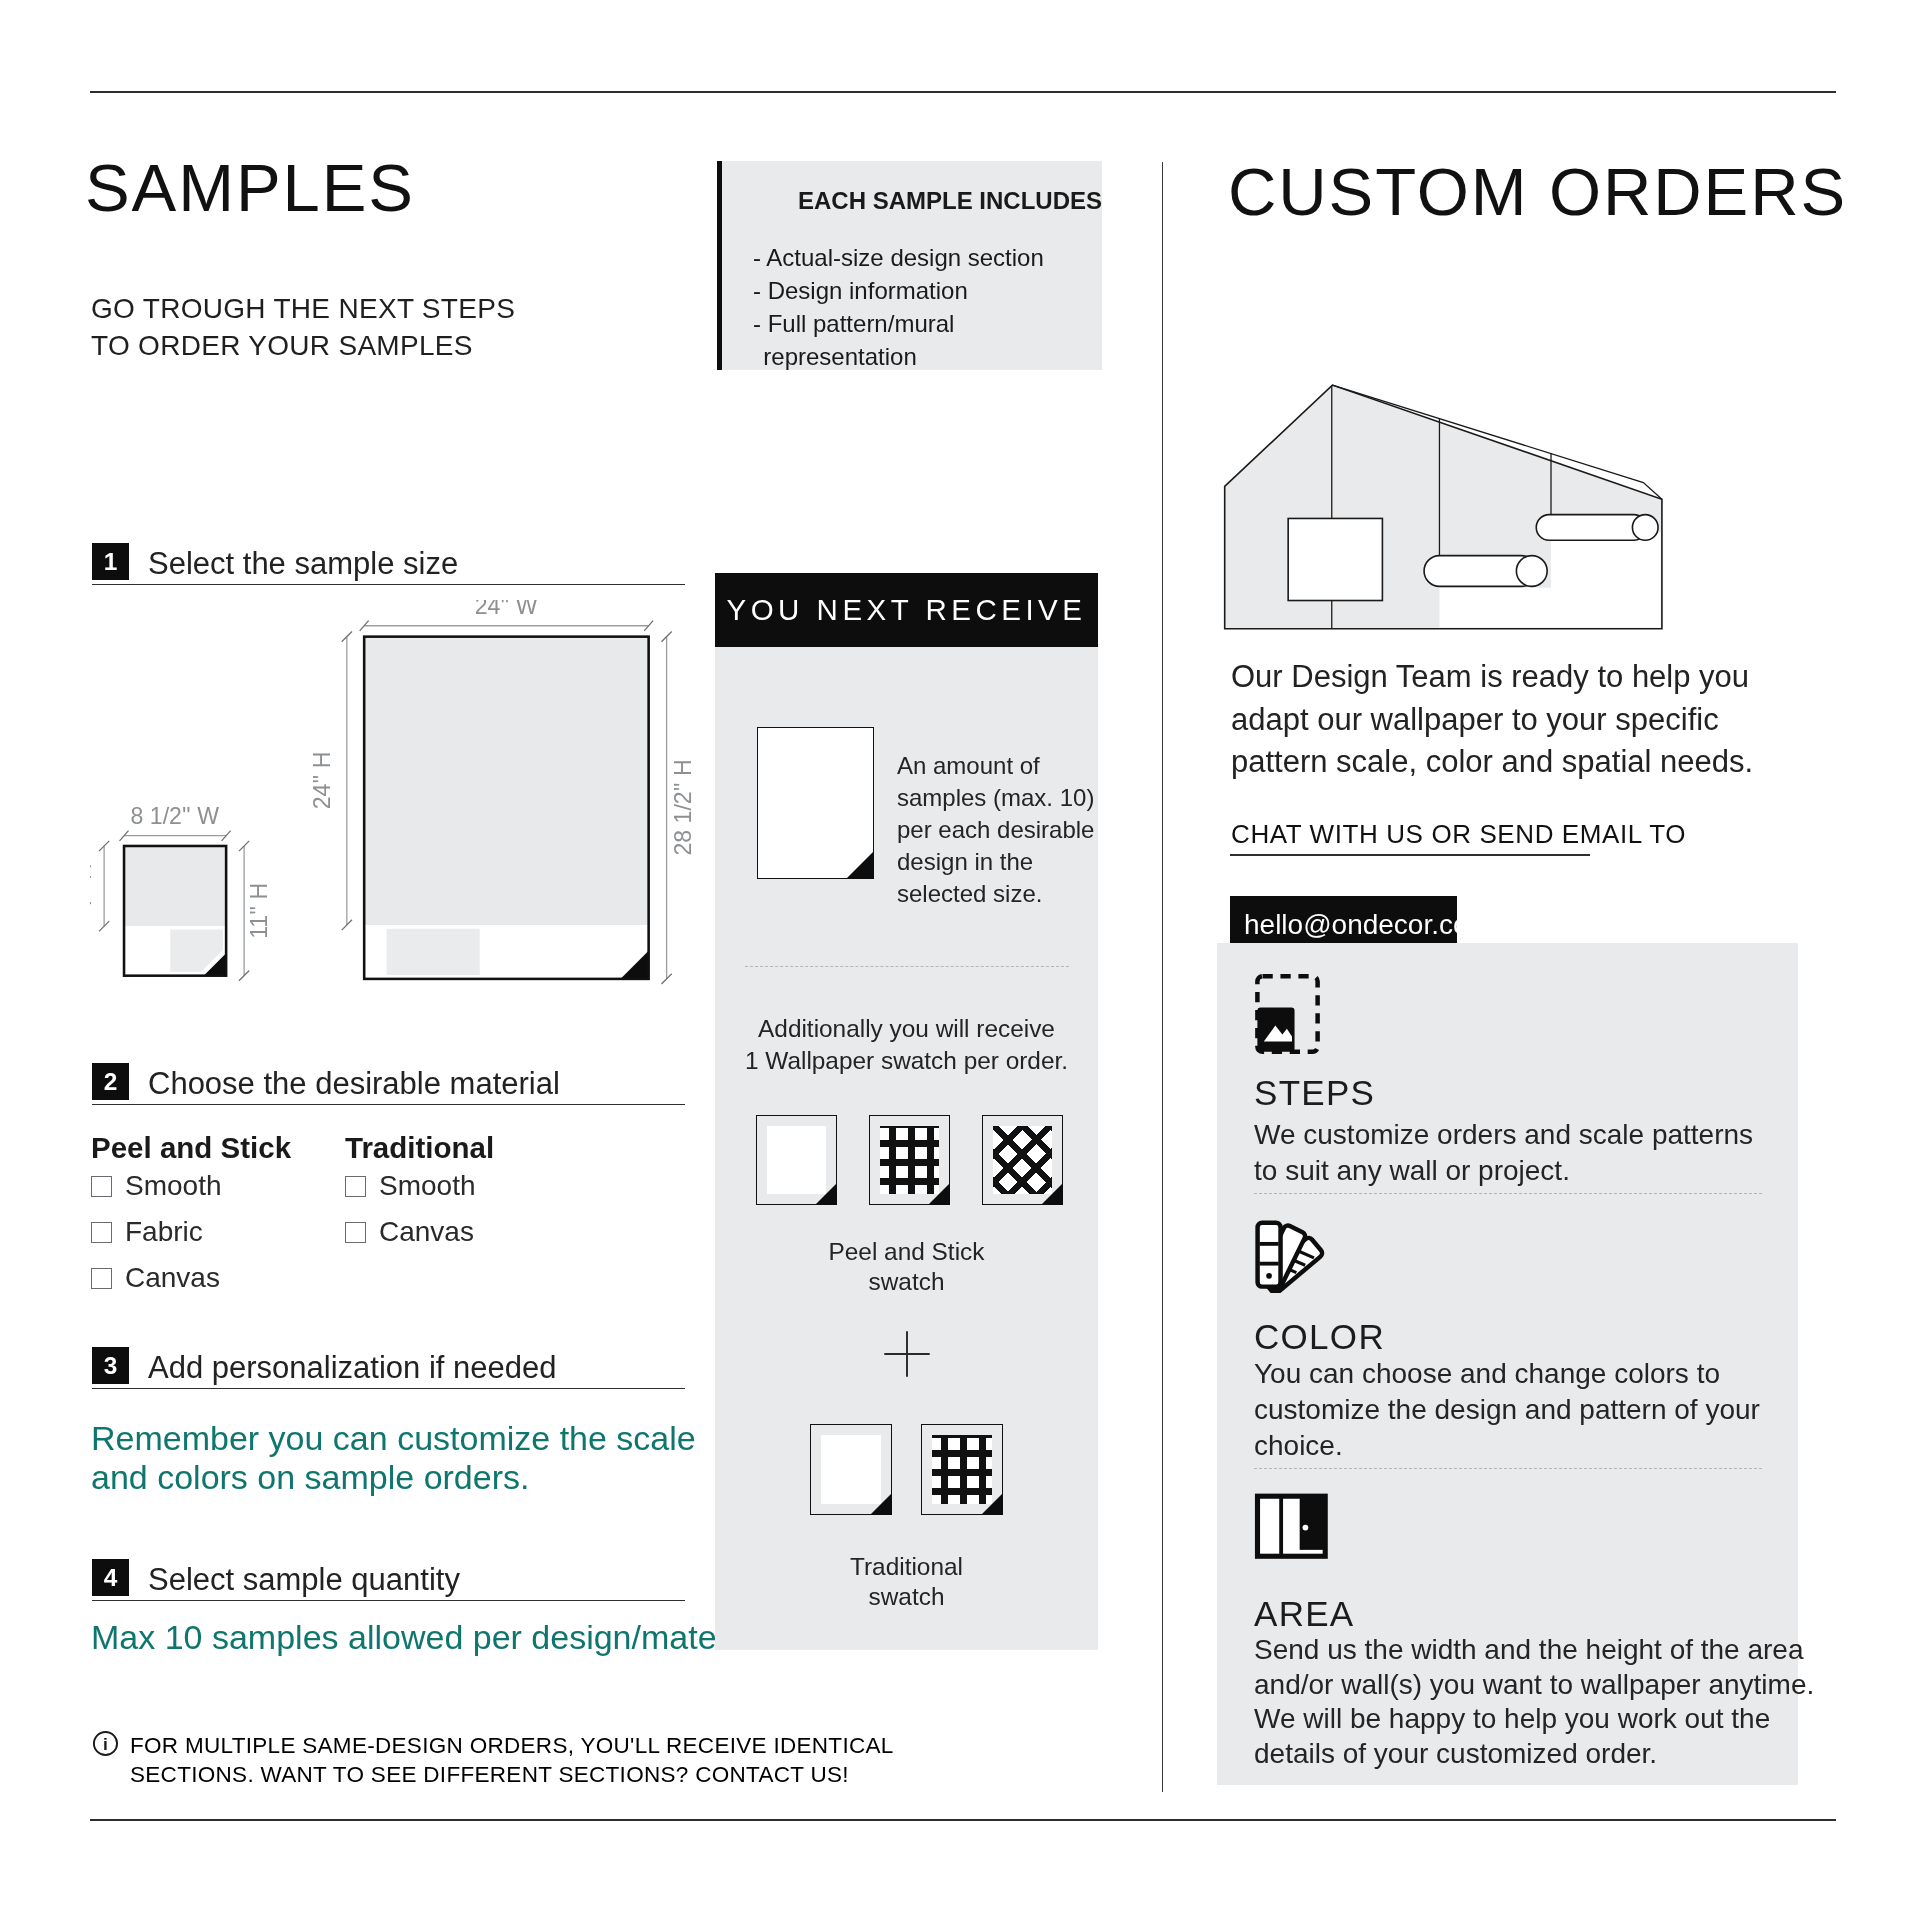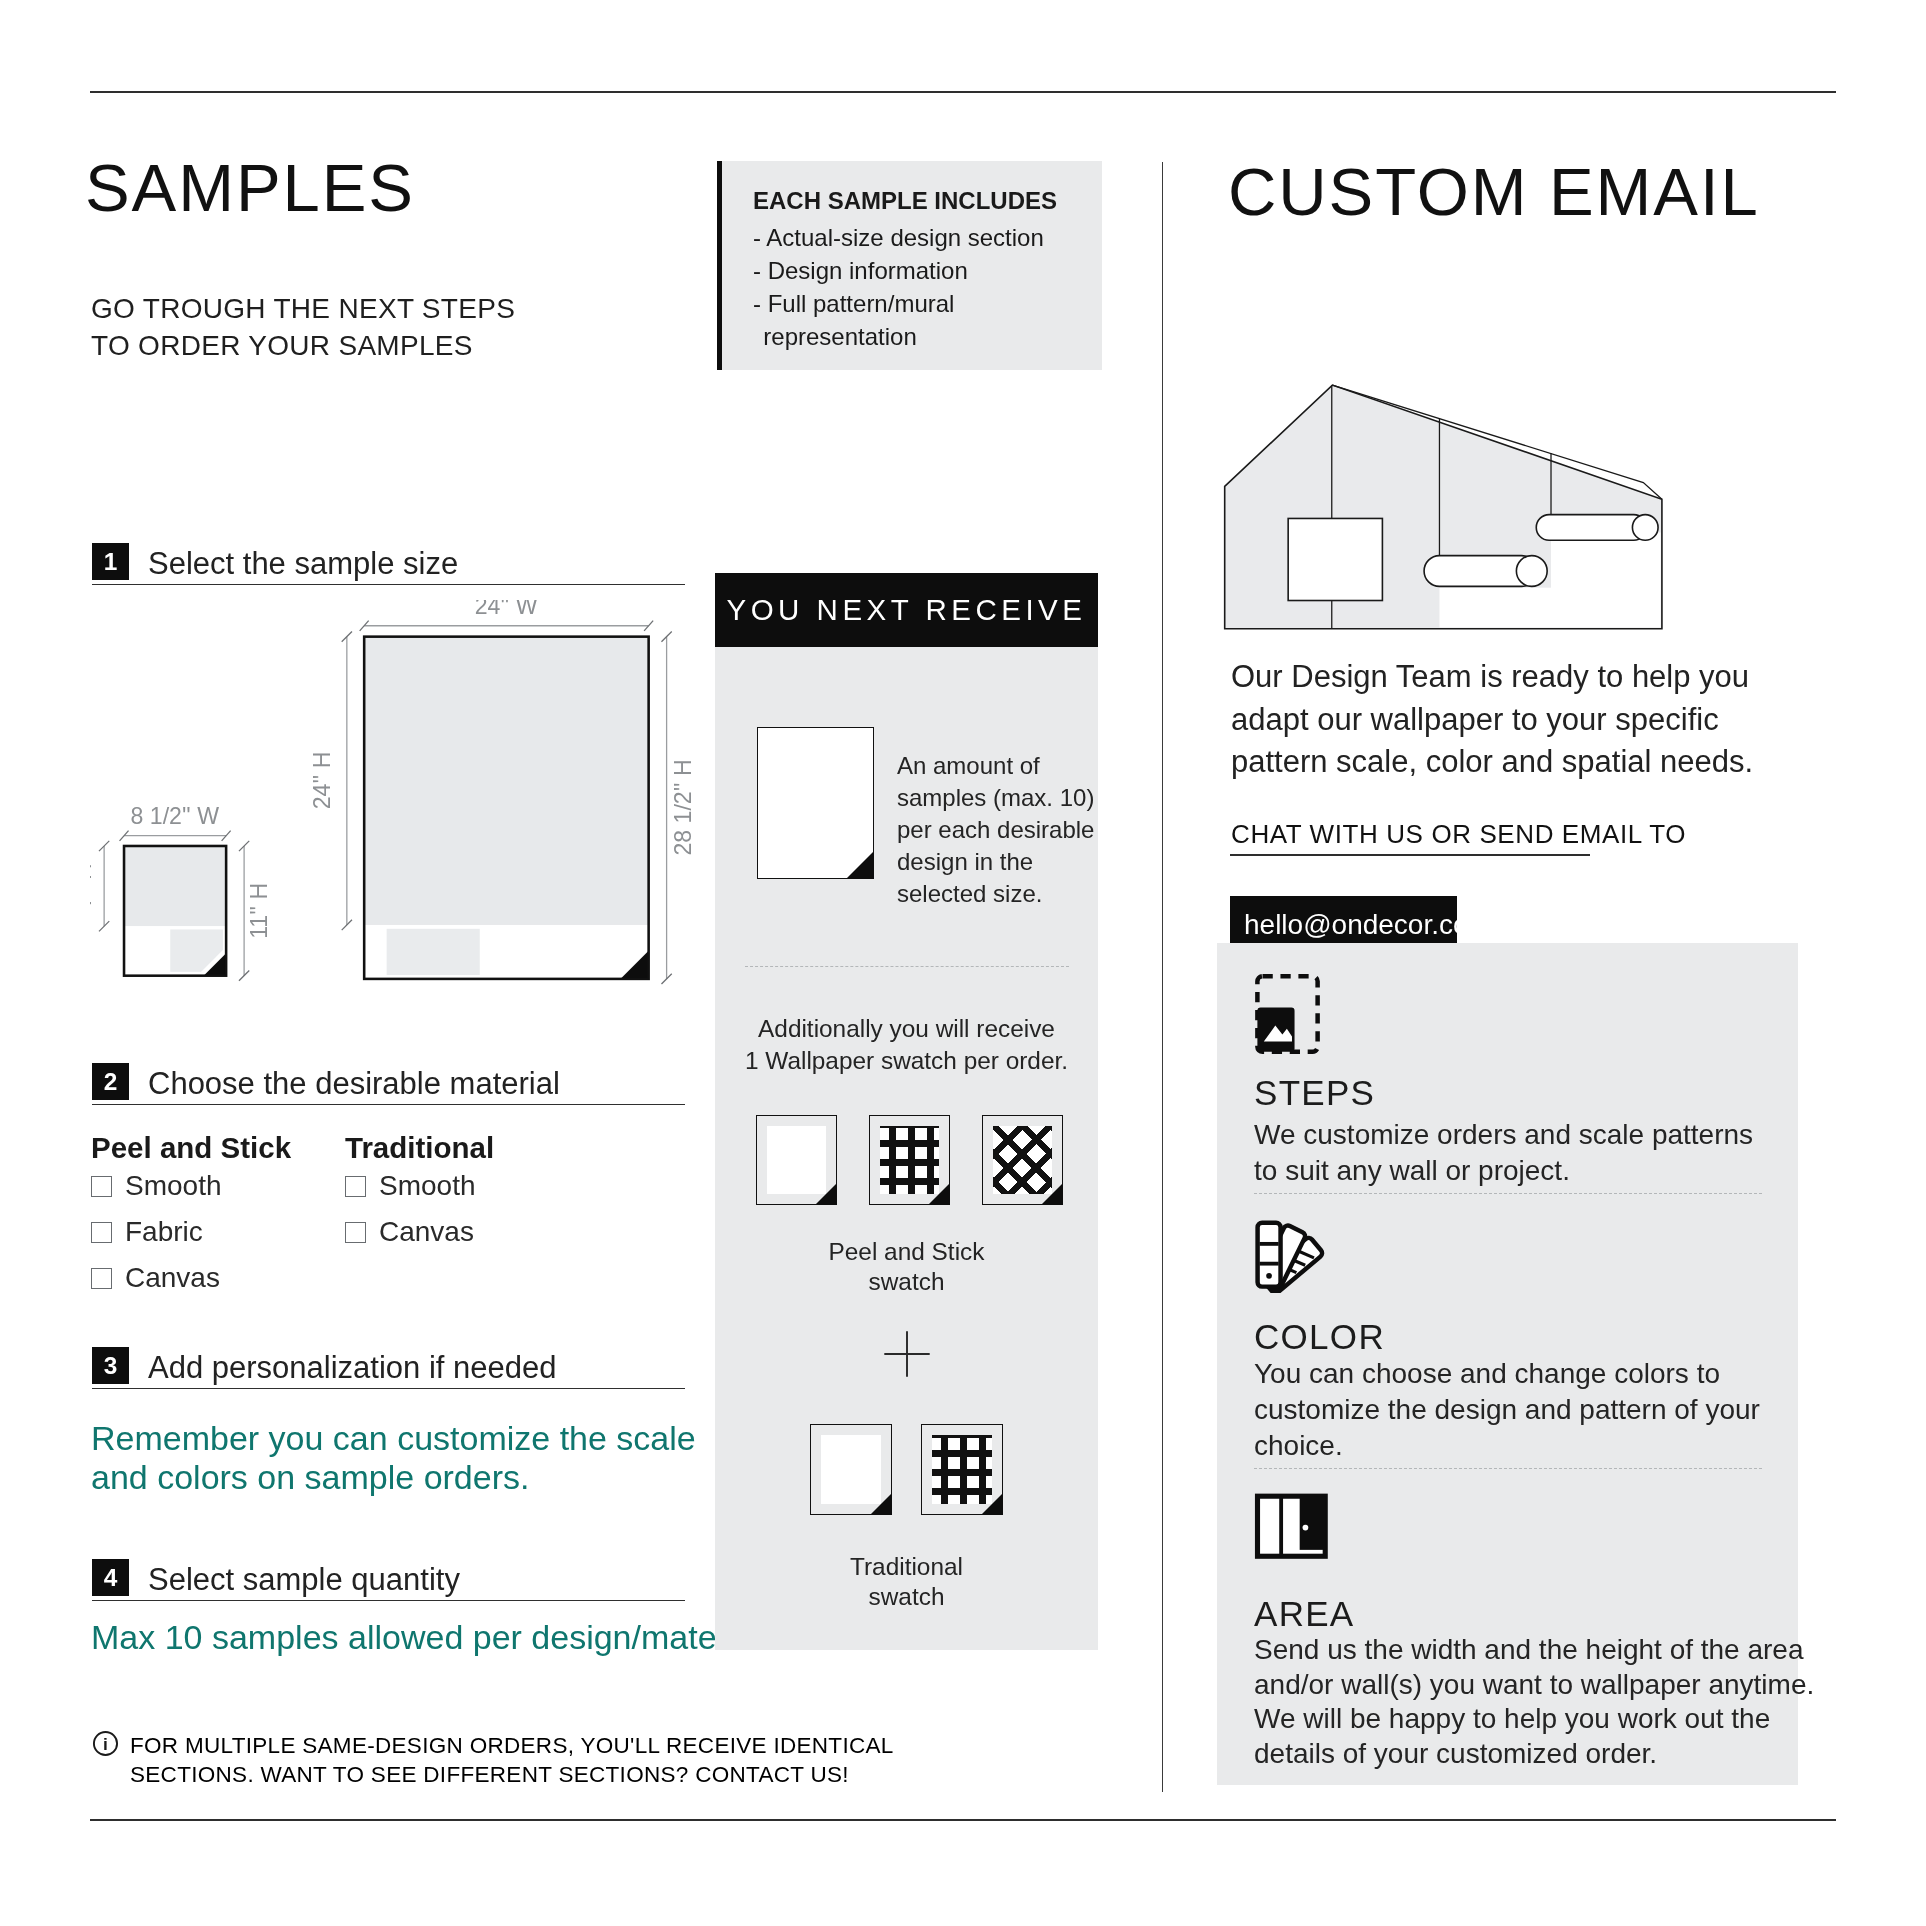--- a/index.html
+++ b/index.html
@@ -5,21 +5,21 @@
   html,body{margin:0;padding:0;background:#fff;}
   .page{position:relative;width:1926px;height:1926px;background:#ffffff;
         font-family:"Liberation Sans", sans-serif;color:#1a1a1a;overflow:hidden;padding-left:8px;}
   .abs{position:absolute;}
   .hr{position:absolute;height:1.9px;background:#2e2e2e;}
   .vr{position:absolute;width:1.3px;background:#3a3a3a;}
   .big-title{font-size:67px;font-weight:400;letter-spacing:1.9px;color:#111;white-space:nowrap;}
   .subtitle{font-size:28px;line-height:37px;letter-spacing:0.3px;color:#1f1f1f;white-space:nowrap;}
   .includes-box{background:#e9eaeb;border-left:5.8px solid #0d0d0d;box-sizing:border-box;
                 padding:26px 0 0 31px;}
-  .includes-title{font-size:24px;font-weight:700;margin-bottom:6px;}
+  .includes-title{font-size:24px;font-weight:700;margin-bottom:26px;text-align:right;}
   .includes-item{font-size:24px;line-height:33px;}
   .includes-item.indent{padding-left:10.3px;}
   .step-num{width:37px;height:37px;background:#0d0d0d;color:#fff;font-size:24.4px;font-weight:700;
             display:flex;align-items:center;justify-content:center;}
   .step-label{font-size:31px;color:#222;white-space:nowrap;}
   .step-underline{position:absolute;height:1.3px;background:#2f2f2f;}
   .mat-title{font-size:29.5px;font-weight:700;white-space:nowrap;}
   .chk-row{position:absolute;display:flex;align-items:center;gap:13px;}
   .chk-box{width:19px;height:19px;border:1.3px solid #686c70;background:#fff;display:inline-block;}
   .chk-label{font-size:28px;color:#2a2a2a;white-space:nowrap;}
@@ -190,21 +190,21 @@
   <svg class="abs" style="left:883px;top:1330px;" width="48" height="48" viewBox="0 0 74 74">
     <line x1="37" y1="2" x2="37" y2="72" stroke="#2a2a2a" stroke-width="3"></line>
     <line x1="2" y1="37" x2="72" y2="37" stroke="#2a2a2a" stroke-width="3"></line>
   </svg>
 
   <div class="swatch fold fold-sm" style="left:810px;top:1424px;width:82px;height:91px;"></div>
   <div class="swatch grid fold fold-sm" style="left:921px;top:1424px;width:82px;height:91px;"></div>
   <div class="abs mid-center" style="left:715px;top:1551px;width:383px;">Traditional</div>
   <div class="abs mid-center" style="left:715px;top:1581px;width:383px;">swatch</div>
 
-  <div class="abs big-title" style="left:1228px;top:153px;">CUSTOM EMAIL</div>
+  <div class="abs big-title" style="left:1228px;top:153px;">CUSTOM ORDERS</div>
 
   <svg class="abs" style="left:1223px;top:321px;" width="456" height="309" viewBox="0 0 710 482">
     <polygon points="2,258 170,100 684,278 684,480 2,480" fill="#e9eaec"></polygon>
     <rect x="511" y="330" width="171" height="148" fill="#ffffff"></rect>
     <rect x="337" y="416" width="174" height="62" fill="#ffffff"></rect>
     <polygon points="2,258 170,100 684,278 684,480 2,480" fill="none" stroke="#1a1a1a" stroke-width="2.5"></polygon>
     <polyline points="170,100 655,252 684,278" fill="none" stroke="#1a1a1a" stroke-width="2"></polyline>
     <line x1="169" y1="100" x2="169" y2="308" stroke="#1a1a1a" stroke-width="2"></line>
     <line x1="169" y1="436" x2="169" y2="480" stroke="#1a1a1a" stroke-width="2"></line>
     <line x1="337" y1="152" x2="337" y2="368" stroke="#1a1a1a" stroke-width="2"></line>

